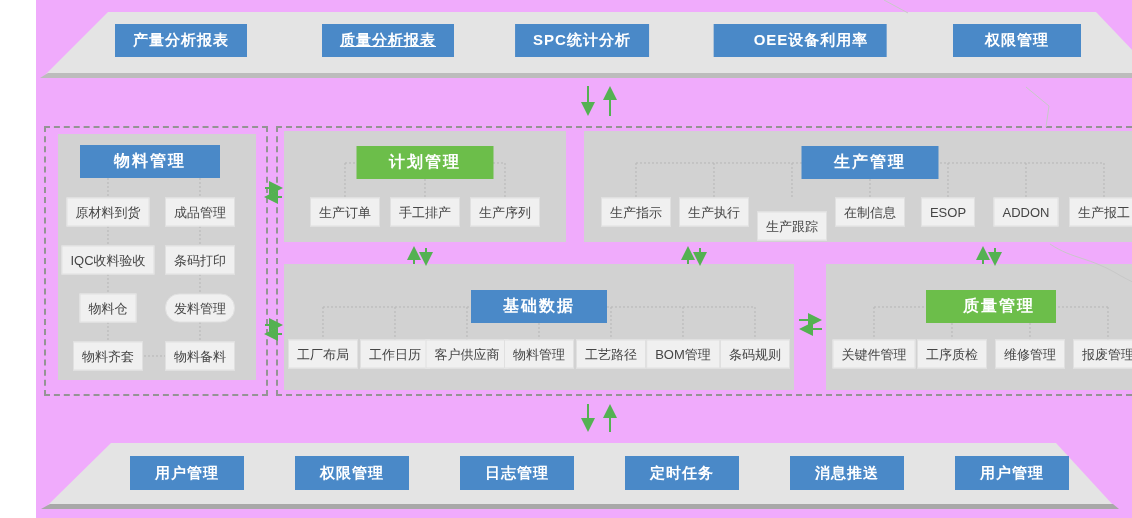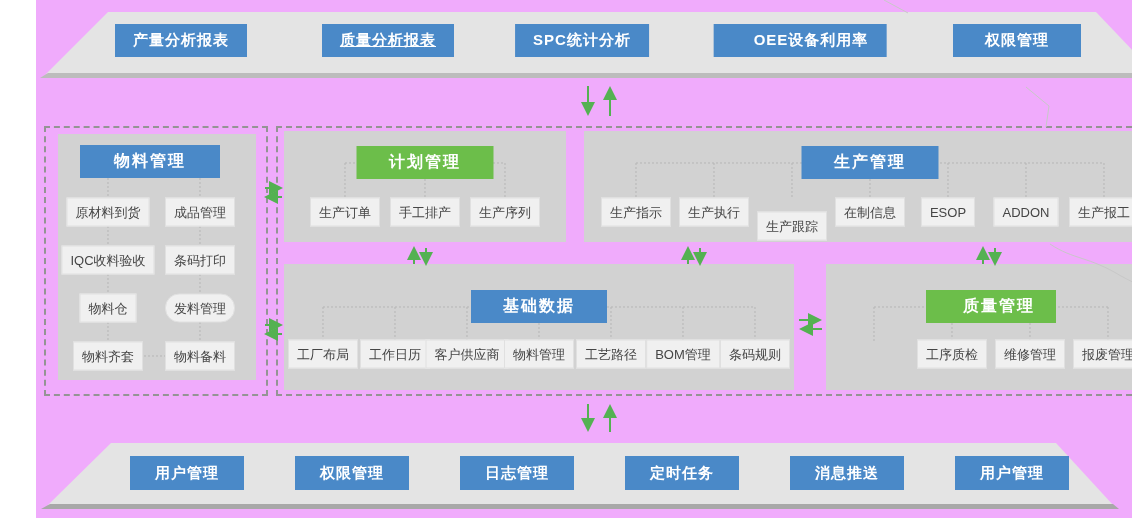--- a/index.html
+++ b/index.html
@@ -212,20 +212,21 @@
   <div class="chip" style="left:1068px;top:212px;">生产报工</div>
 
   <div class="chip" style="left:287px;top:354px;">工厂布局</div>
   <div class="chip" style="left:359px;top:354px;">工作日历</div>
   <div class="chip" style="left:431px;top:354px;">客户供应商</div>
   <div class="chip" style="left:503px;top:354px;">物料管理</div>
   <div class="chip" style="left:575px;top:354px;">工艺路径</div>
   <div class="chip" style="left:647px;top:354px;">BOM管理</div>
   <div class="chip" style="left:719px;top:354px;">条码规则</div>
 
+  <div class="chip" style="left:838px;top:354px;">关键件管理</div>
   <div class="chip" style="left:916px;top:354px;">工序质检</div>
   <div class="chip" style="left:994px;top:354px;">维修管理</div>
   <div class="chip" style="left:1072px;top:354px;">报废管理</div>
 
   <div class="bar-btn b" style="left:151px;">用户管理</div>
   <div class="bar-btn b" style="left:316px;">权限管理</div>
   <div class="bar-btn b" style="left:481px;">日志管理</div>
   <div class="bar-btn b" style="left:646px;">定时任务</div>
   <div class="bar-btn b" style="left:811px;">消息推送</div>
   <div class="bar-btn b" style="left:976px;">用户管理</div>

